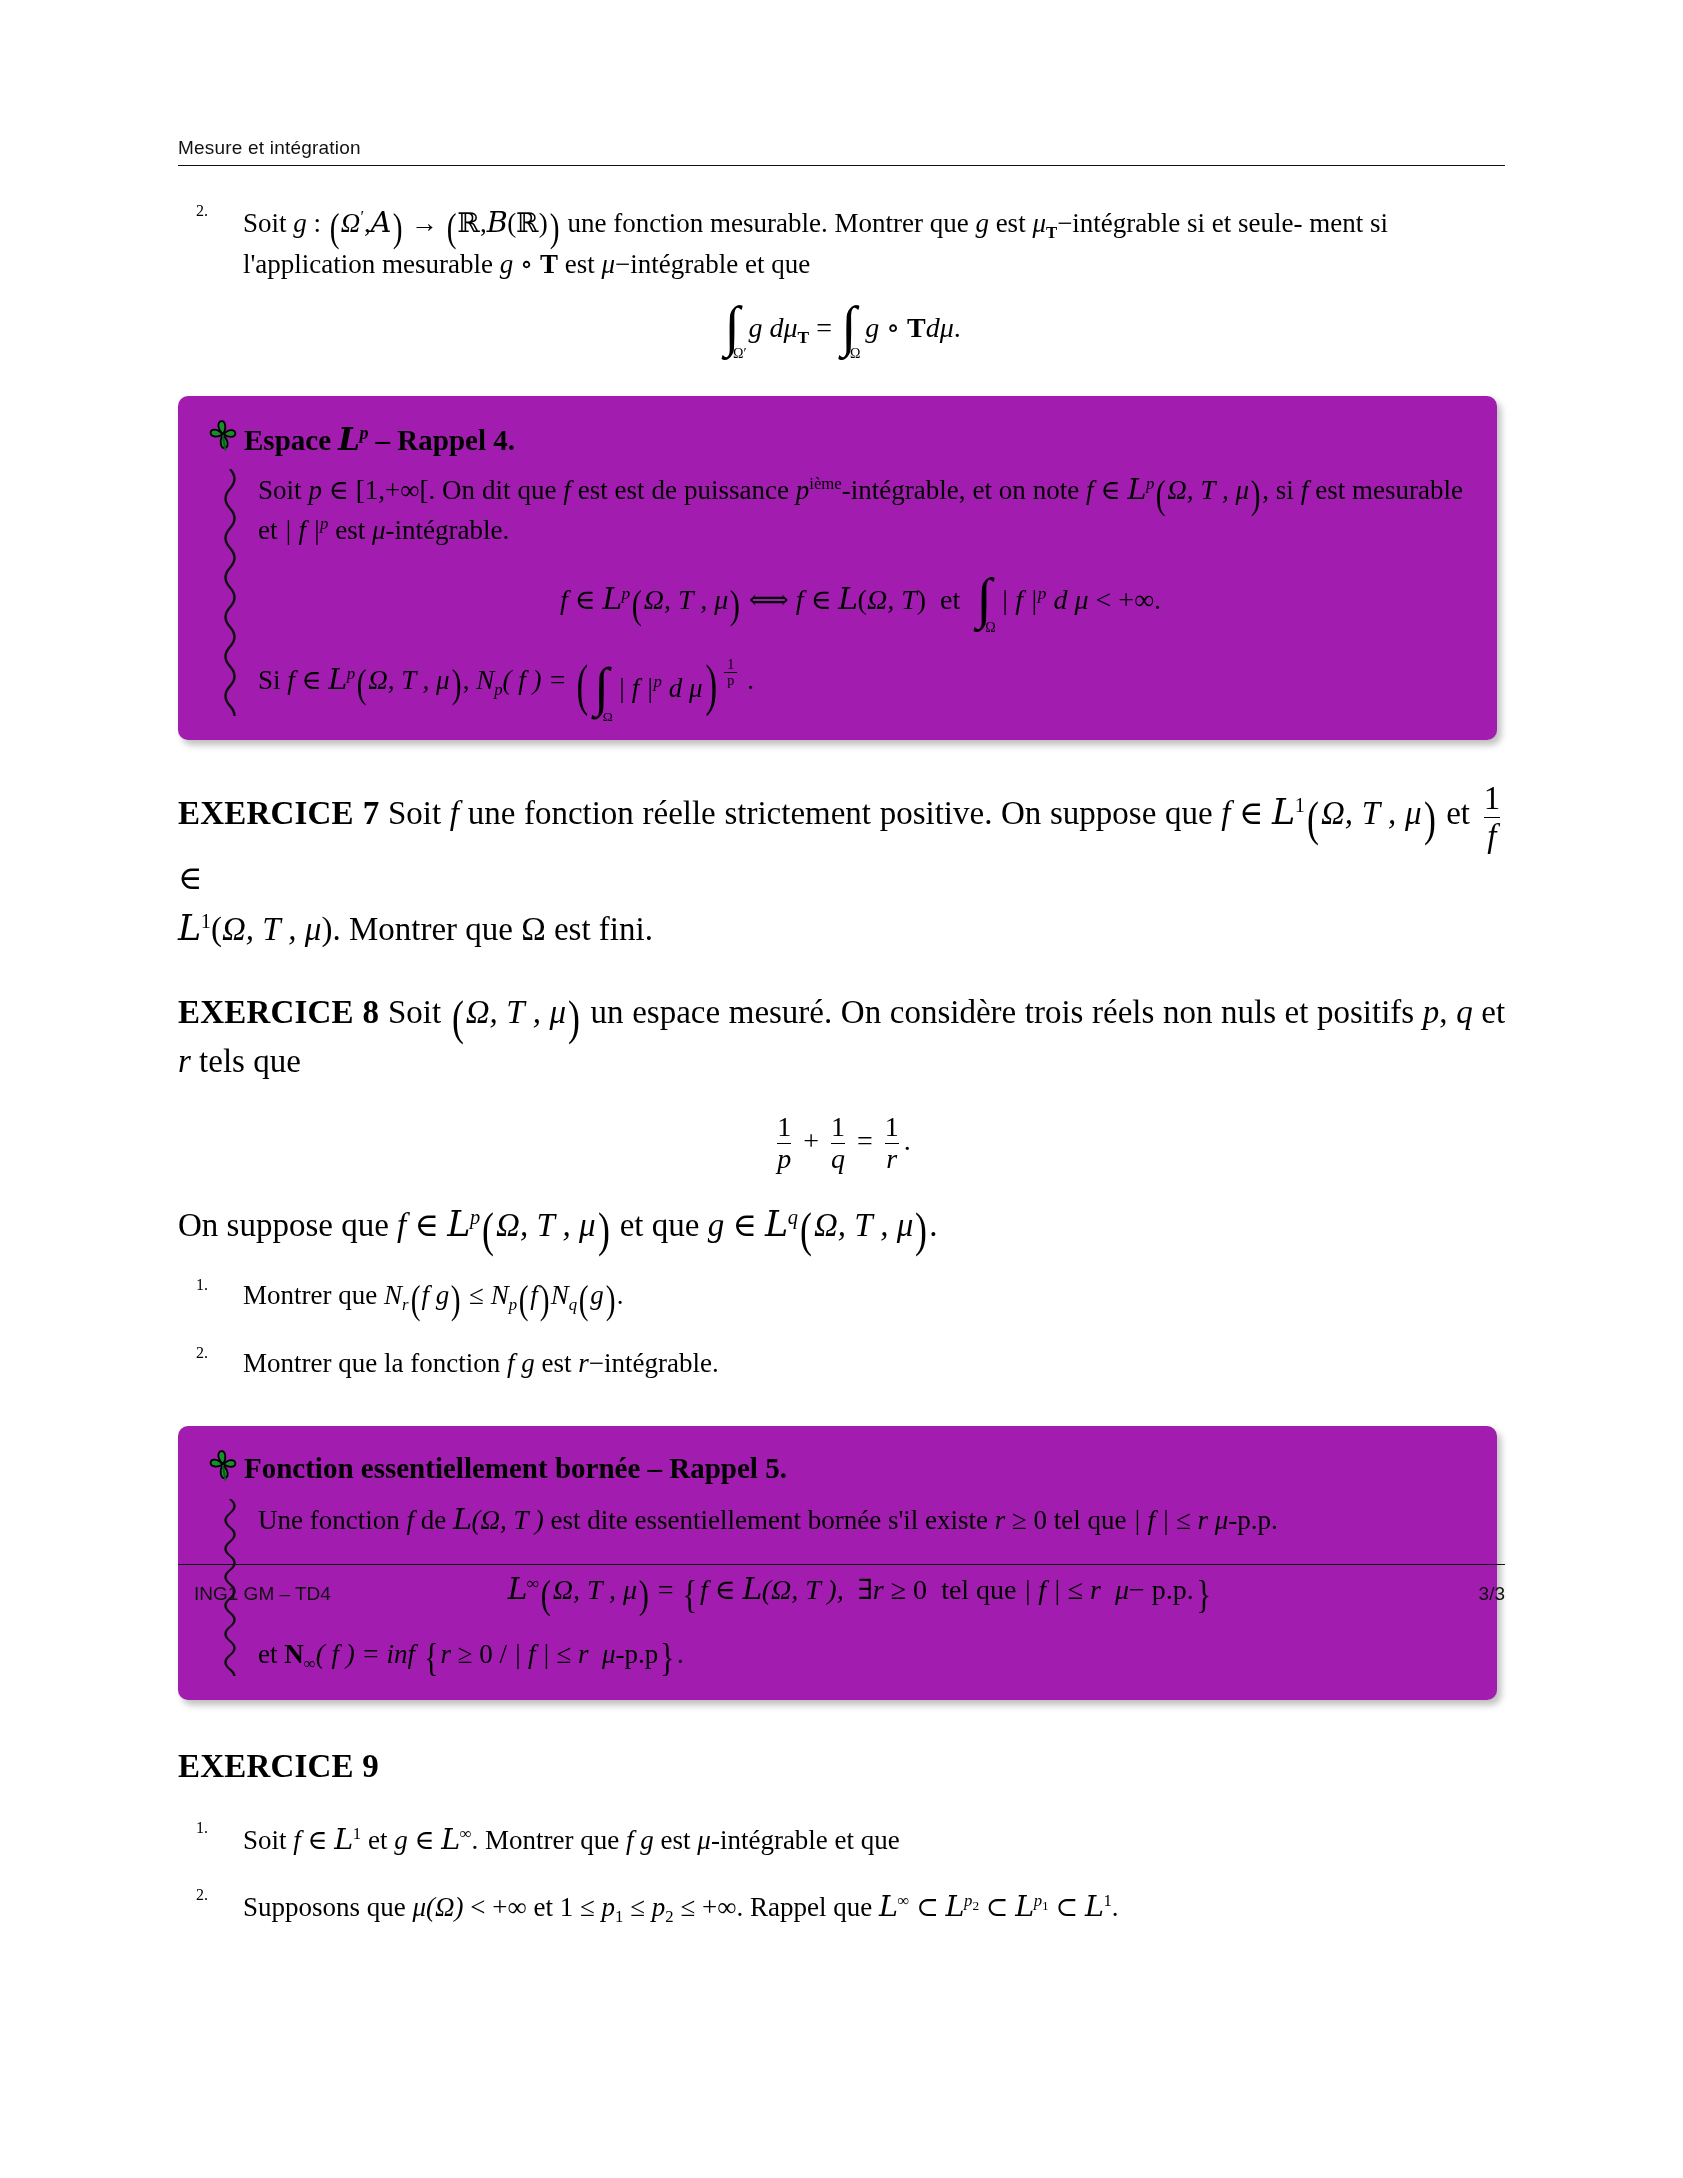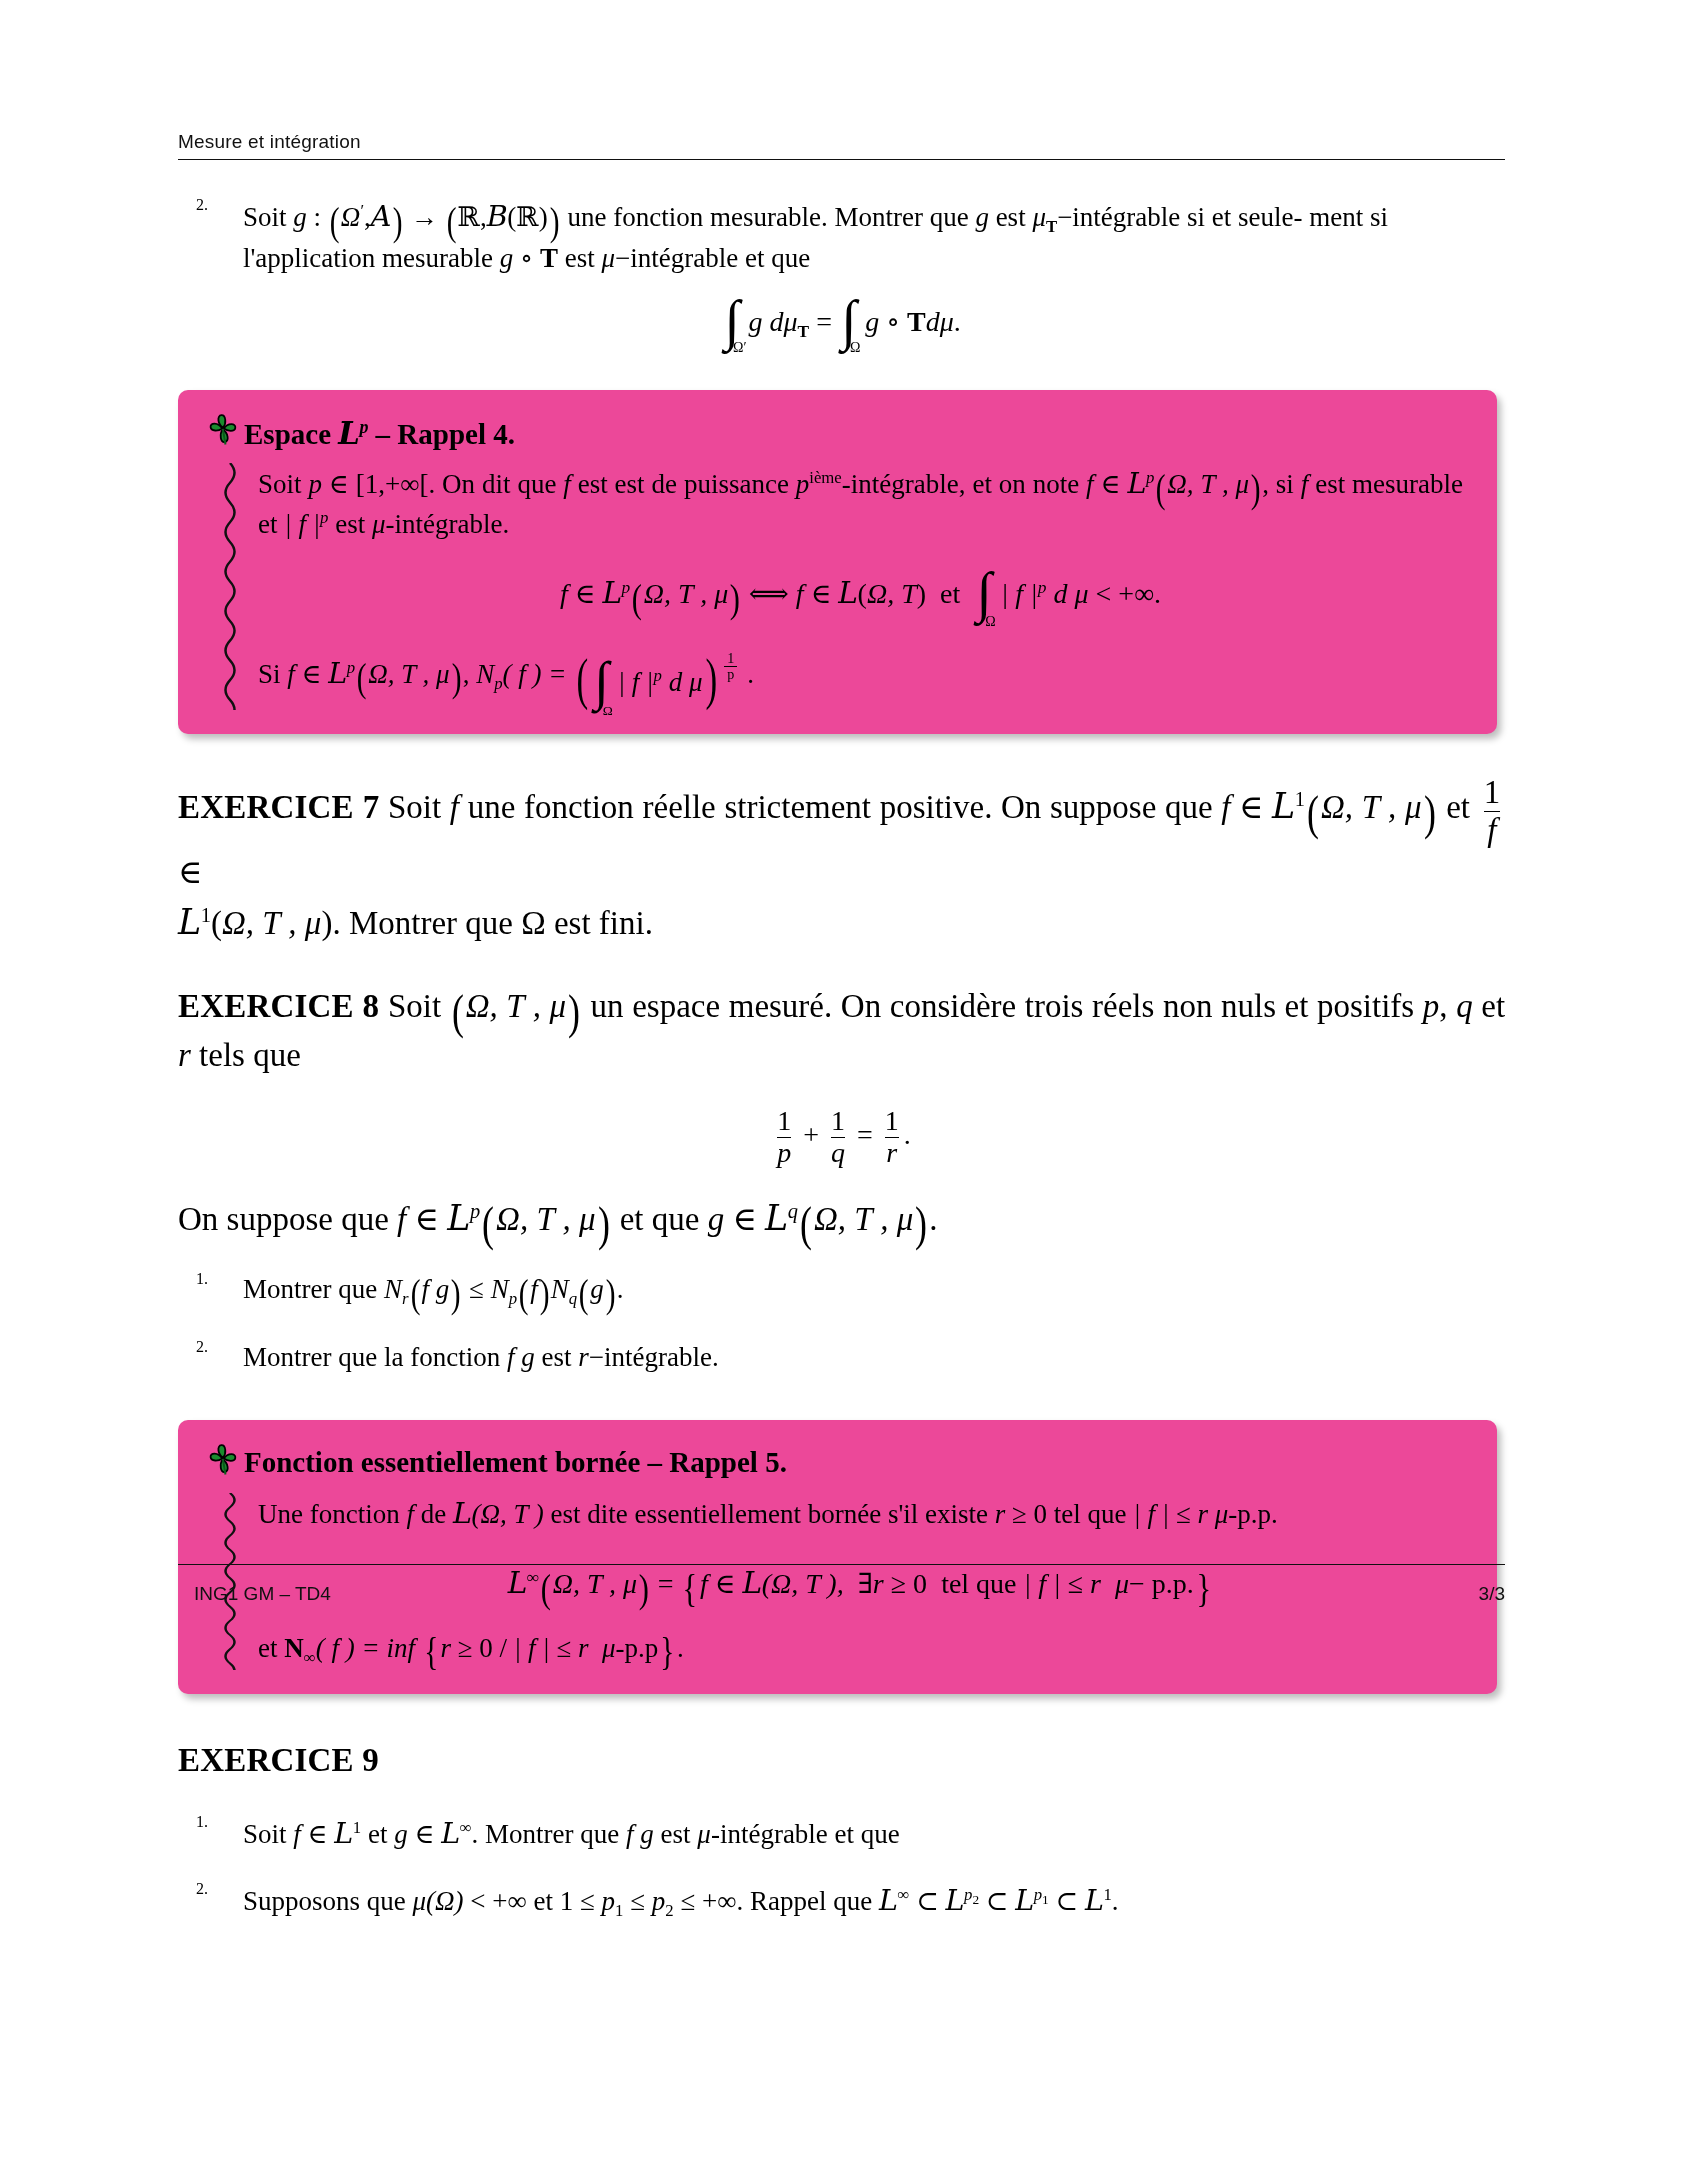--- a/index.html
+++ b/index.html
@@ -12,21 +12,21 @@
     height: 2178px;
     font-family: "Liberation Serif", "DejaVu Serif", serif;
     color: #000000;
     position: relative;
   }
   .page {
     position: relative;
     width: 1683px;
     height: 1682px;
     box-sizing: border-box;
-    padding: 0 178px;
+    padding: 6px 178px;
   }
 
   
   .header {
     padding-top: 131px;
     font-family: "Liberation Sans", "DejaVu Sans", sans-serif;
     font-size: 19px;
     letter-spacing: 0.2px;
     color: #111;
   }
@@ -129,21 +129,21 @@
     text-align: center;
     line-height: 1.1;
     margin: 0 5px;
   }
   .dfrac .n { display: block; }
   .dfrac .d { display: block; border-top: 1.6px solid #000; }
 
   
   .rappel {
     position: relative;
-    background: #ec4899;
+    background: #a21caf;
     border-radius: 10px;
     margin: 44px 8px 40px 0;
     padding: 16px 34px 24px 34px;
     box-shadow: 4px 5px 7px rgba(0,0,0,.26);
   }
   .rappel-title {
     font-weight: bold;
     font-size: 29px;
     display: flex;
     align-items: center;

